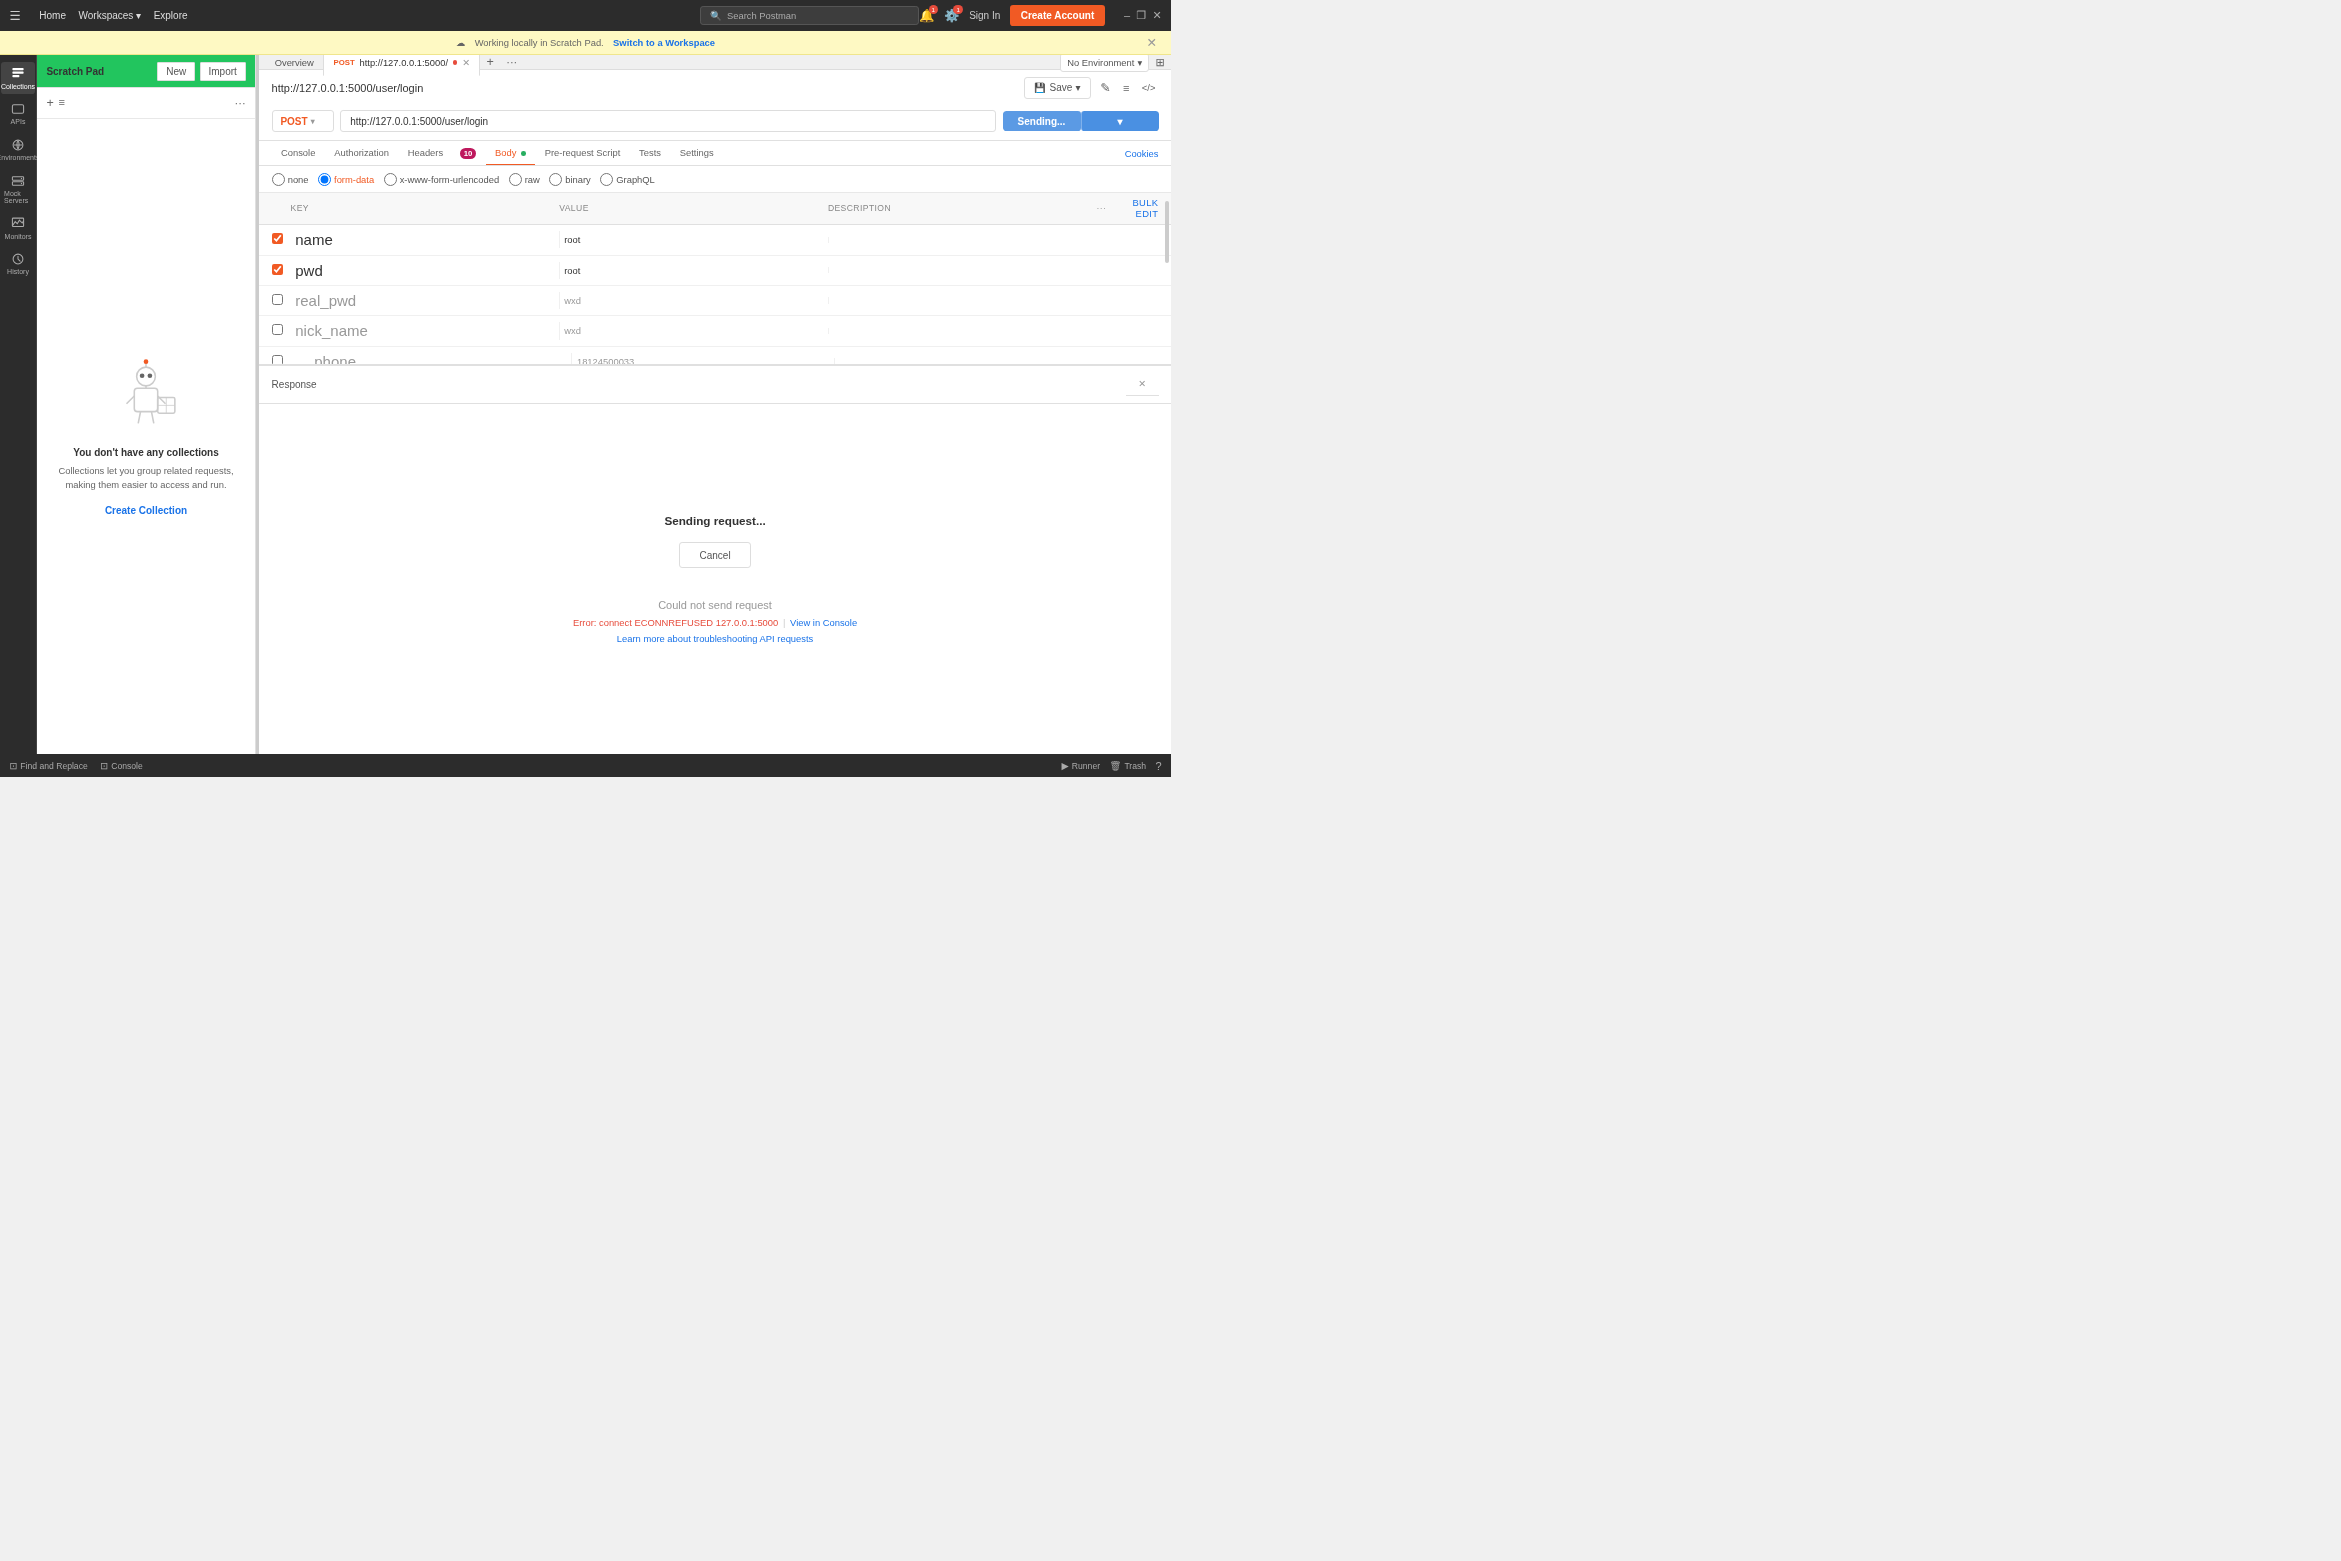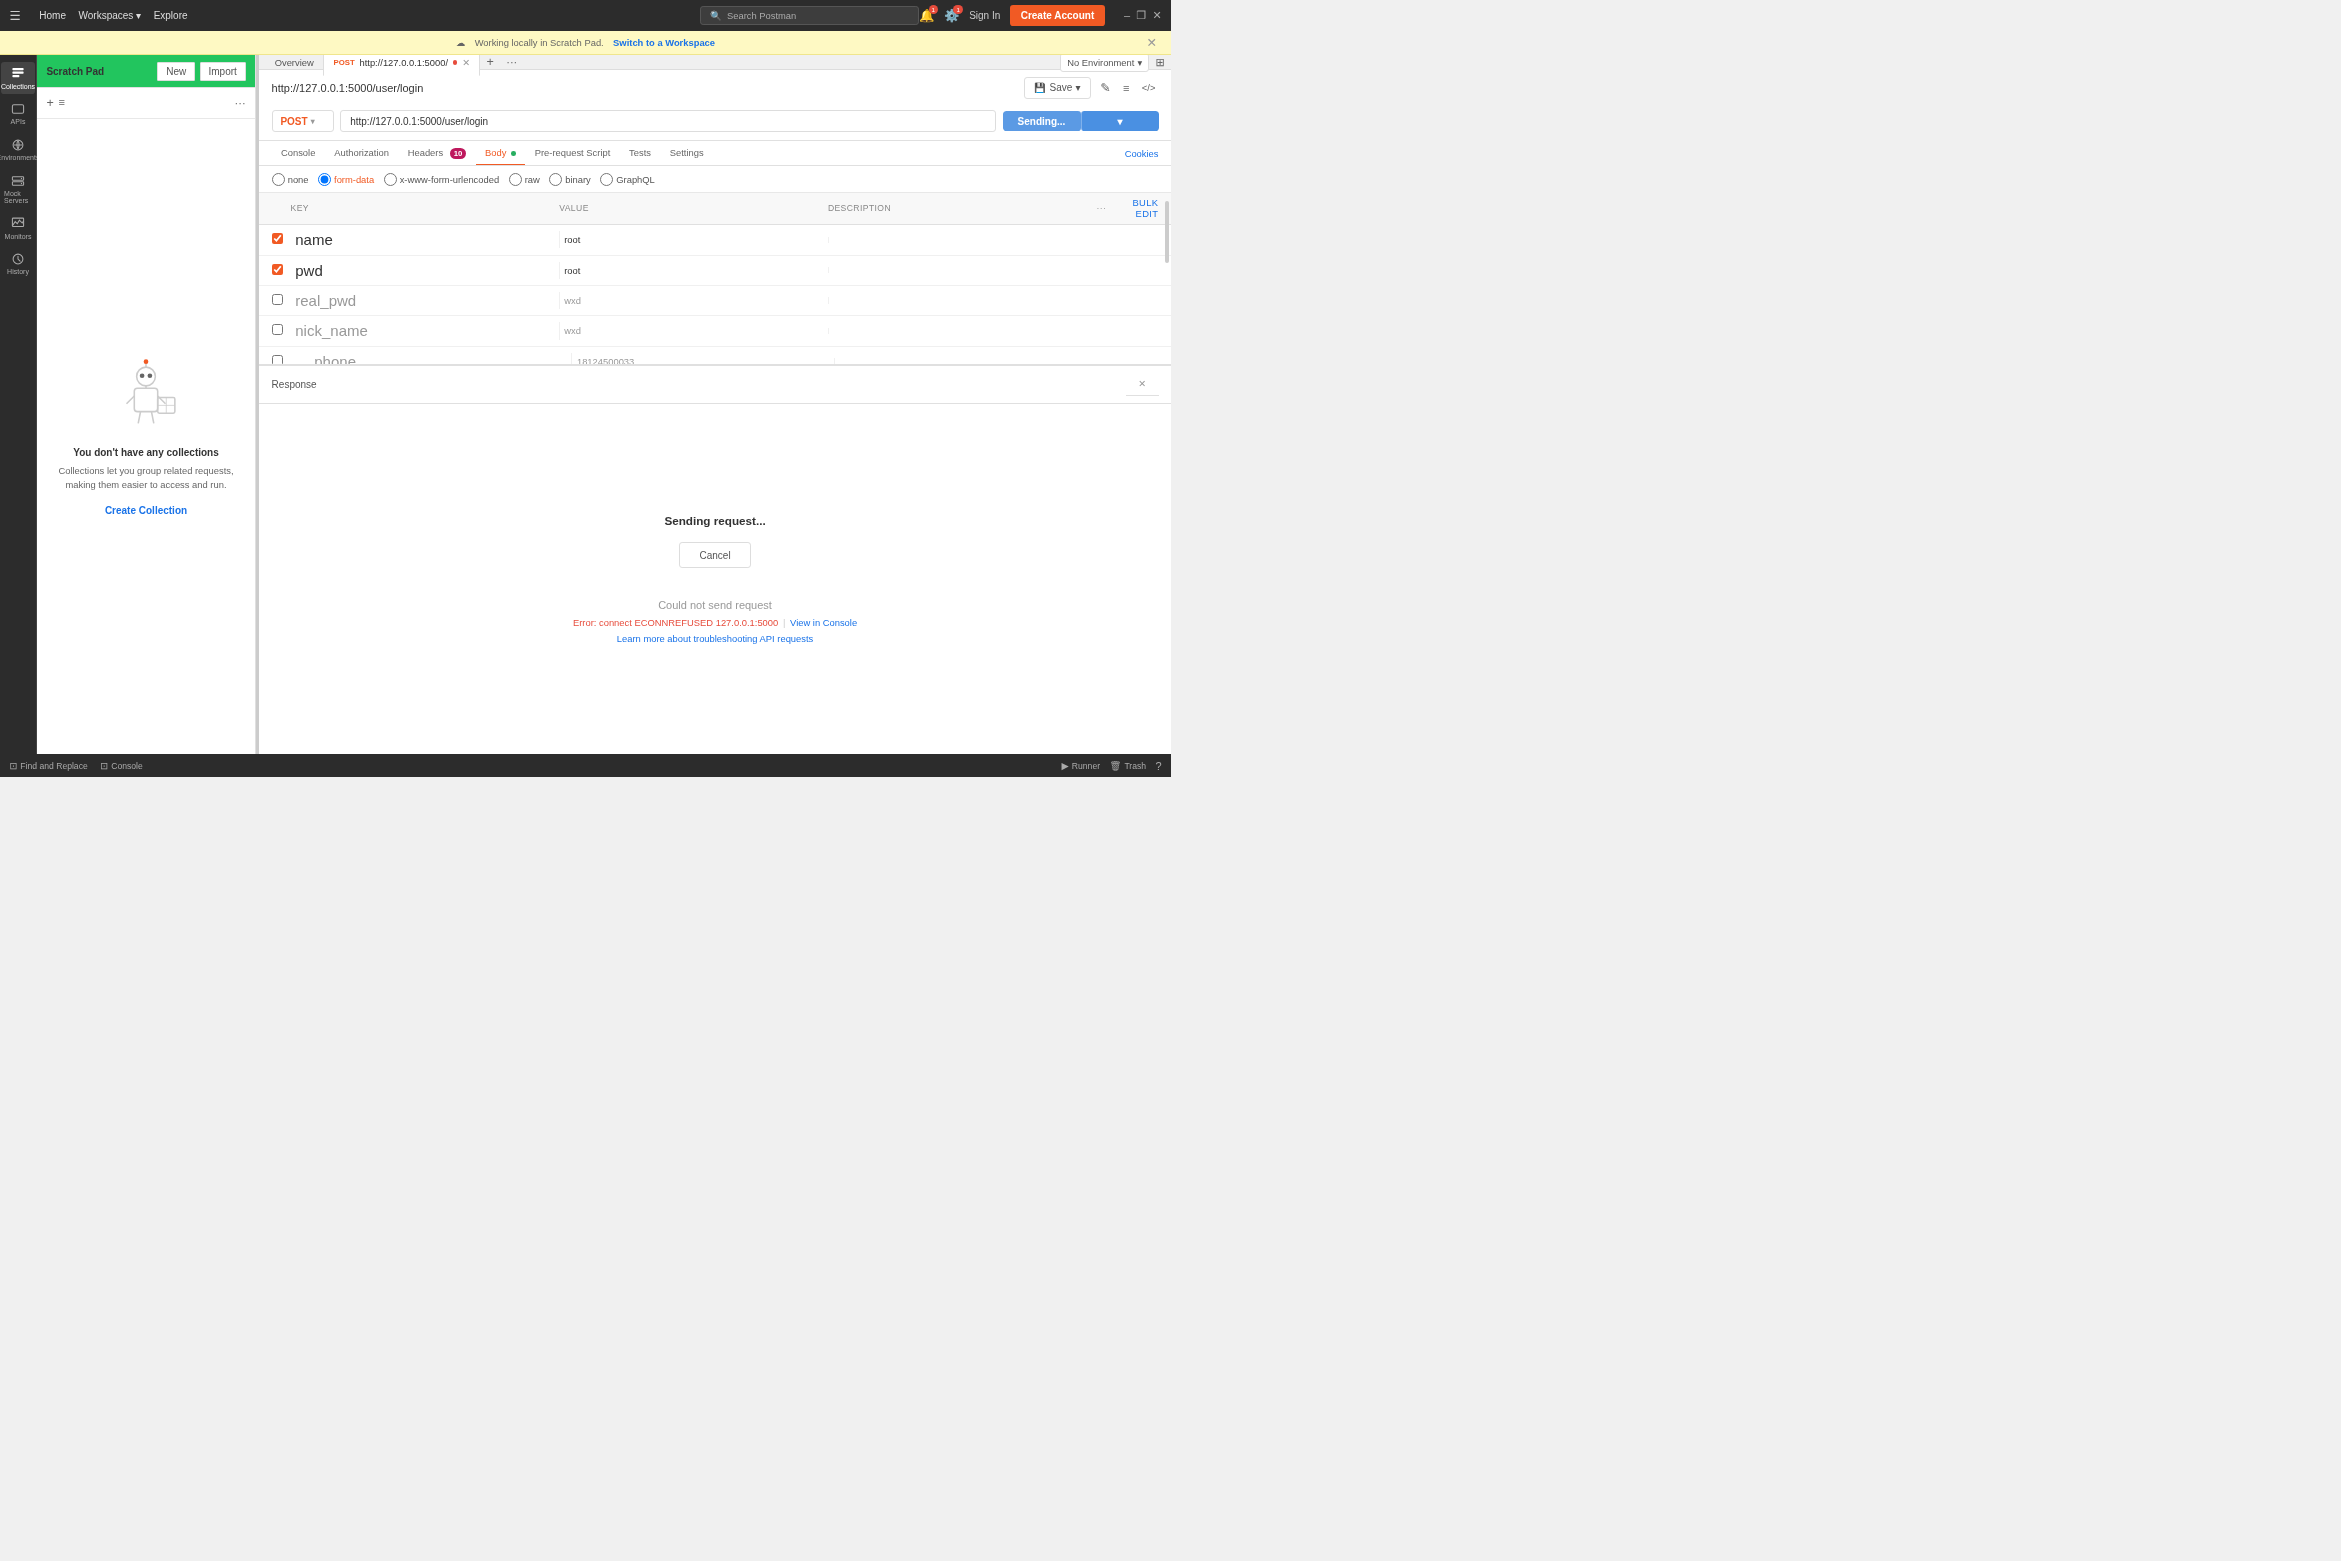--- a/index.html
+++ b/index.html
@@ -67,21 +67,21 @@
     .send-btn { background: #4a90e2; color: white; border: none; border-radius: 3.1px; padding: 4.7px 0; font-size: 10px; font-weight: 600; cursor: pointer; min-width: 78px; }
     .send-btn.sending { background: #4a90e2; opacity: 0.9; }
     .send-btn-arrow { border-left: 0.8px solid rgba(255,255,255,0.3); padding: 4.7px 6.2px; cursor: pointer; }
     .send-btn-wrapper { display: flex; border-radius: 3.1px; overflow: hidden; }
     .save-btn { display: flex; align-items: center; gap: 3.1px; border: 0.8px solid #ddd; border-radius: 3.1px; padding: 4.7px 9.4px; font-size: 10px; color: #555; cursor: pointer; background: #fff; }
     
     
     .request-tabs { display: flex; align-items: center; border-bottom: 0.8px solid #e0e0e0; padding: 0 12.5px; background: #fff; }
     .req-tab { padding: 6.2px 9.4px; font-size: 9.4px; color: #666; cursor: pointer; border-bottom: 1.6px solid transparent; }
     .req-tab.active { color: #f15a24; border-bottom: 1.6px solid #f15a24; font-weight: 500; }
-    .req-tab .badge { background: #be185d; color: white; border-radius: 6.2px; padding: 0.8px 3.9px; font-size: 7.8px; margin-left: 4px; font-weight: bold; }
+    .req-tab .badge { background: #be185d; color: white; border-radius: 6.2px; padding: 0.8px 3.9px; font-size: 7.8px; margin-left: 14px; font-weight: bold; }
     .cookies-link { margin-left: auto; color: #1a73e8; font-size: 9.4px; cursor: pointer; }
     
     
     .body-options { display: flex; align-items: center; gap: 9.4px; padding: 6.2px 12.5px; border-bottom: 0.8px solid #e8e8e8; font-size: 9.4px; }
     .radio-option { display: flex; align-items: center; gap: 3.1px; cursor: pointer; color: #555; }
     .radio-option input { cursor: pointer; }
     .radio-option.selected { color: #f15a24; }
     .form-table-header { display: flex; align-items: center; padding: 4.7px 12.5px; background: #f8f8f8; border-bottom: 0.8px solid #e0e0e0; font-size: 8.6px; color: #888; text-transform: uppercase; letter-spacing: 0.4px; }
     .form-table-header .col-key { flex: 1; }
     .form-table-header .col-value { flex: 1; }

